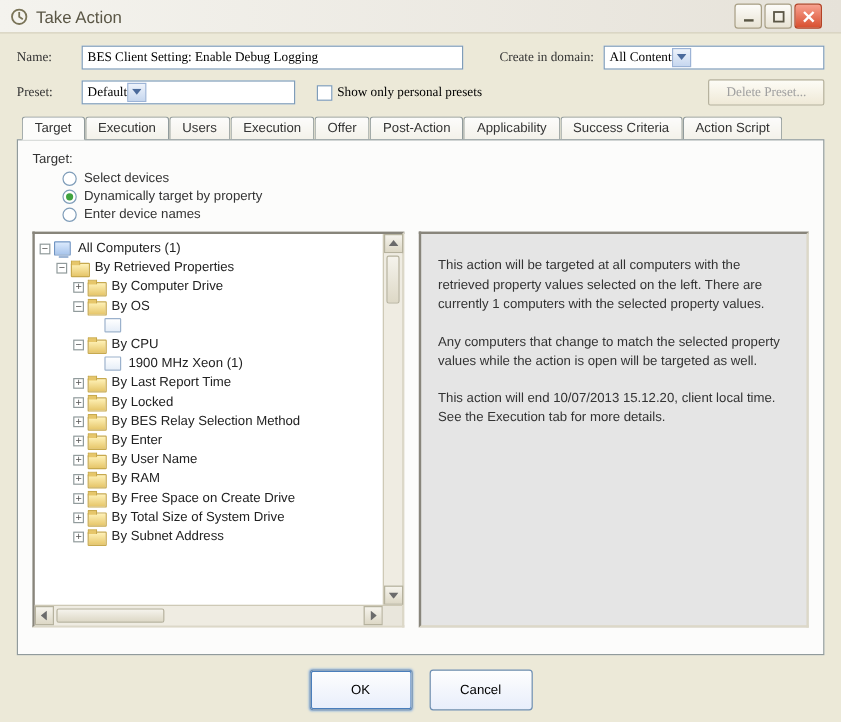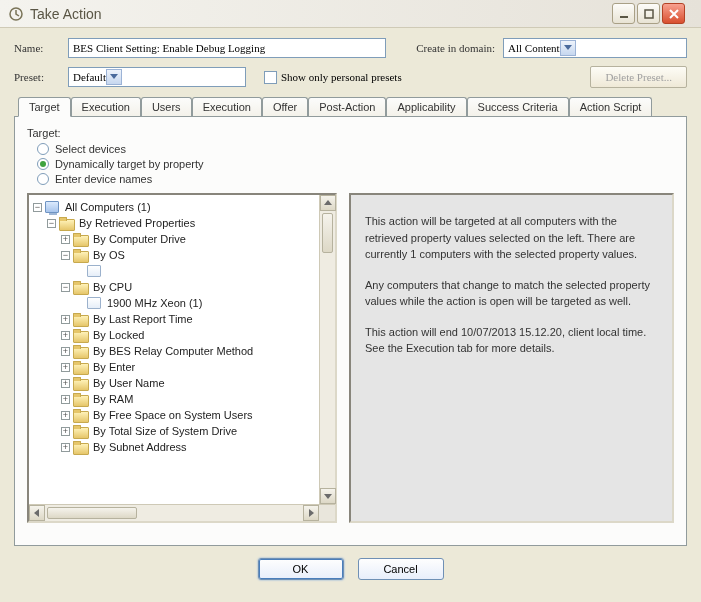--- a/index.html
+++ b/index.html
@@ -91,21 +91,21 @@
     font-weight:normal;
   }
   .tabpanel {
     border:1px solid #919b9c;
     background:#fcfcfb;
     padding:10px 12px 12px 12px;
     height: 430px;
     position:relative;
   }
   .target-heading { color:#333; margin-bottom:4px; }
-  .radio-row { display:flex; align-items:center; margin:3px 0 3px 10px; color:#333;}
+  .radio-row { display:flex; align-items:center; margin:3px 0 3px 25px; color:#333;}
   .radio { width:12px; height:12px; border:1px solid #7f9db9; border-radius:6px; margin-right:6px; display:flex; align-items:center; justify-content:center; background:#fff;}
   .radio.checked::after { content:""; width:6px; height:6px; background:#3fa33f; border-radius:3px; display:block;}
   .panels { display:flex; margin-top:8px; gap:12px; height: 330px;}
   .tree-wrap {
     border:2px inset #dcd8c8;
     background:#fff;
     width: 310px;
     position:relative;
     display:flex; flex-direction:column;
   }
@@ -160,21 +160,21 @@
     background:#e5e5e5;
     padding:18px 14px;
     color:#333;
     line-height:1.5;
     font-size:11px;
   }
   .desc-panel p { margin:0 0 14px 0;}
   
   .button-row { display:flex; justify-content:center; gap:14px; margin-top:12px;}
   .btn {
-    width:86px; height:22px;
+    width:86px; height:34px;
     border:1px solid #6f90b5;
     background:linear-gradient(#fefefe,#e8eefb);
     border-radius:3px;
     font-family:inherit; font-size:11px;
     cursor:default;
   }
   .btn.default { box-shadow:0 0 0 1px #4a7ebb inset, 0 0 2px #6fa0de; }
   svg.chev-down { width:8px; height:6px; }
 </style>
 </head>
@@ -309,41 +309,41 @@
               <span class="node-label">By Last Report Time</span>
             </div>
             <div class="node" style="padding-left:28px">
               <span class="toggle">+</span>
               <span class="folder-icon"></span>
               <span class="node-label">By Locked</span>
             </div>
             <div class="node" style="padding-left:28px">
               <span class="toggle">+</span>
               <span class="folder-icon"></span>
-              <span class="node-label">By BES Relay Computer Method</span>
+              <span class="node-label">By BES Relay Selection Method</span>
             </div>
             <div class="node" style="padding-left:28px">
               <span class="toggle">+</span>
               <span class="folder-icon"></span>
               <span class="node-label">By Enter</span>
             </div>
             <div class="node" style="padding-left:28px">
               <span class="toggle">+</span>
               <span class="folder-icon"></span>
               <span class="node-label">By User Name</span>
             </div>
             <div class="node" style="padding-left:28px">
               <span class="toggle">+</span>
               <span class="folder-icon"></span>
               <span class="node-label">By RAM</span>
             </div>
             <div class="node" style="padding-left:28px">
               <span class="toggle">+</span>
               <span class="folder-icon"></span>
-              <span class="node-label">By Free Space on System Users</span>
+              <span class="node-label">By Free Space on Create Drive</span>
             </div>
             <div class="node" style="padding-left:28px">
               <span class="toggle">+</span>
               <span class="folder-icon"></span>
               <span class="node-label">By Total Size of System Drive</span>
             </div>
             <div class="node" style="padding-left:28px">
               <span class="toggle">+</span>
               <span class="folder-icon"></span>
               <span class="node-label">By Subnet Address</span>

